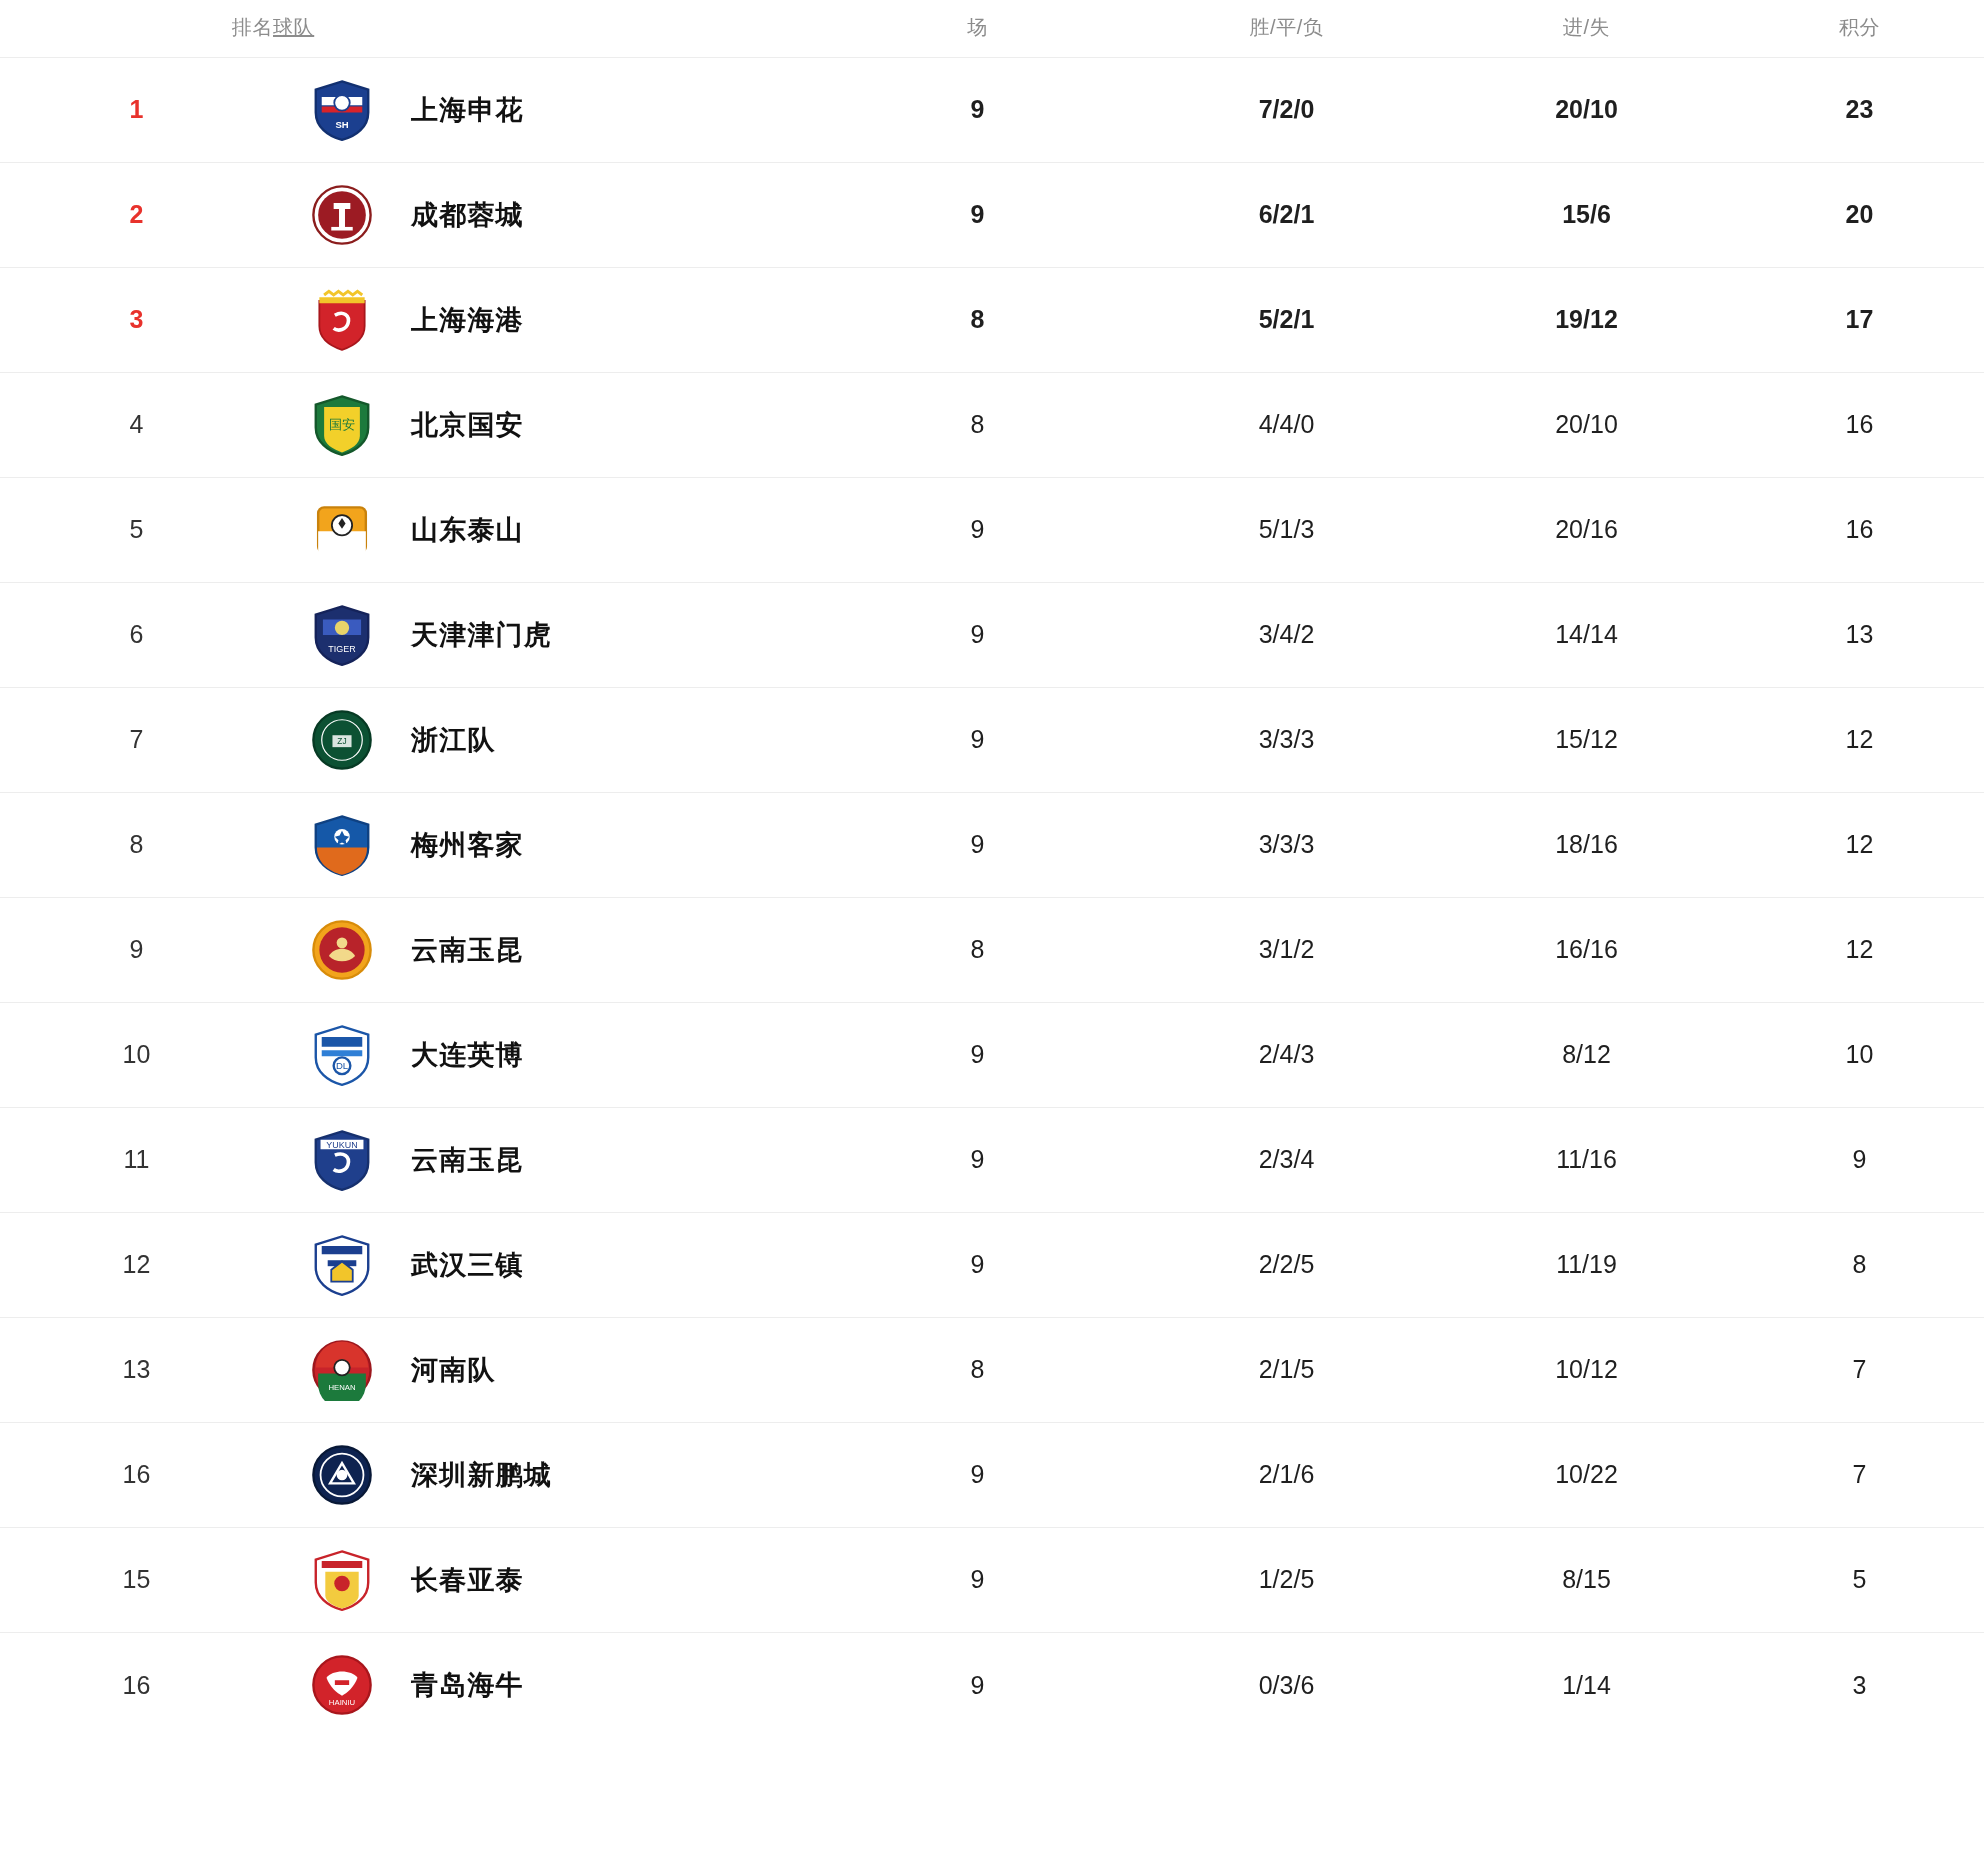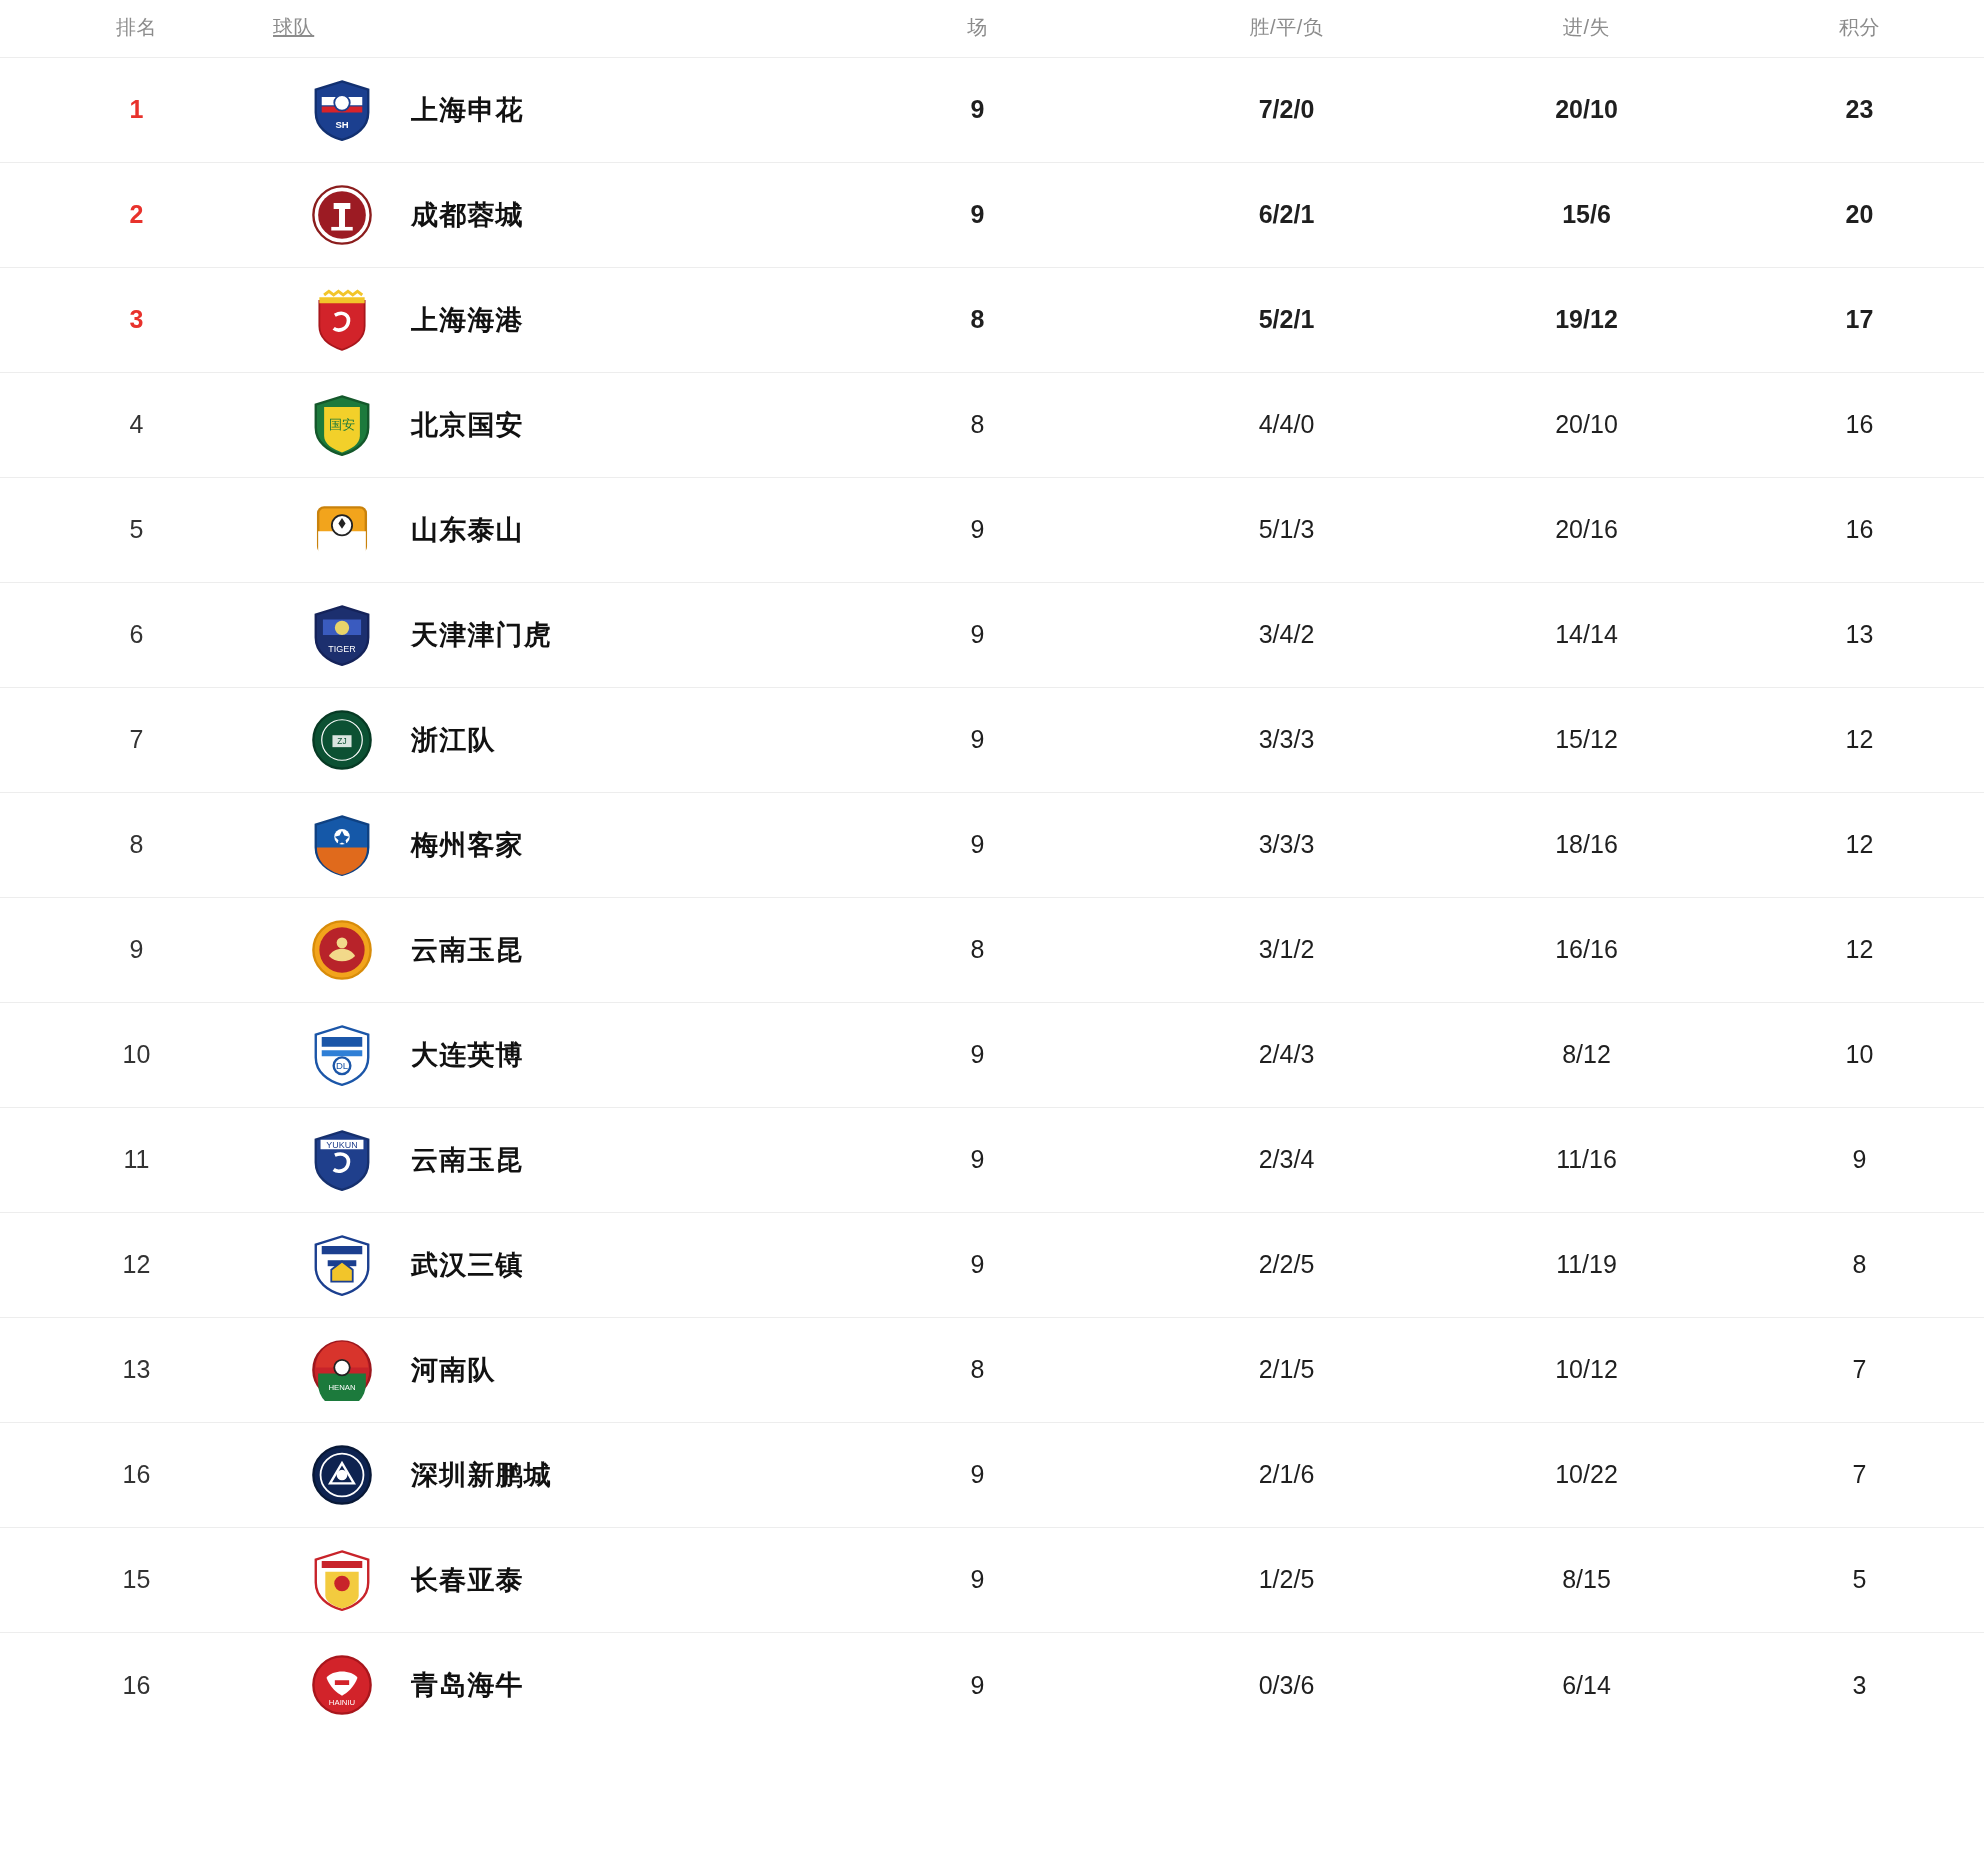--- a/index.html
+++ b/index.html
@@ -32,21 +32,21 @@
   table.standings col.c-points { width: 261px; }
 
   thead th {
     font-size: 20px;
     font-weight: 400;
     color: #8c8c8c;
     padding: 14.3px 0 15.5px 0;
     text-align: center;
     letter-spacing: 0.6px;
   }
-  thead th.h-rank { text-align: center; }
+  thead th.h-rank { text-align: right; }
   thead th.h-logo { text-align: left; text-decoration: underline; }
   thead th.h-team { text-align: left; padding-left: 0; }
 
   tbody tr {
     border-top: 1.2px solid #ededed;
     height: 105px;
   }
   tbody tr:first-child { border-top: 1.2px solid #ededed; }
 
   td {
@@ -333,19 +333,19 @@
           <td class="rank">16</td>
           <td class="logo"><span class="crest"><svg viewBox="0 0 104 104" width="62" height="62" style="font-size:40px">
         <circle cx="52" cy="52" r="48" fill="#d2232a" stroke="#a8161c" stroke-width="4"></circle>
         <path d="M26 40 c10 -14 42 -14 52 0 -6 16 -18 26 -26 30 -8 -4 -20 -14 -26 -30 z" fill="#ffffff"></path>
         <path d="M40 44 h24 v8 h-24 z" fill="#d2232a"></path>
         <text x="52" y="86" font-size="13" fill="#ffffff" text-anchor="middle" font-family="sans-serif">HAINIU</text>
       </svg></span></td>
           <td class="team">青岛海牛</td>
           <td class="played">9</td>
           <td class="wdl">0/3/6</td>
-          <td class="goals">6/14</td>
+          <td class="goals">1/14</td>
           <td class="points">3</td>
         </tr>
       </tbody>
   </table>
 </div>
 
 
 </body></html>

